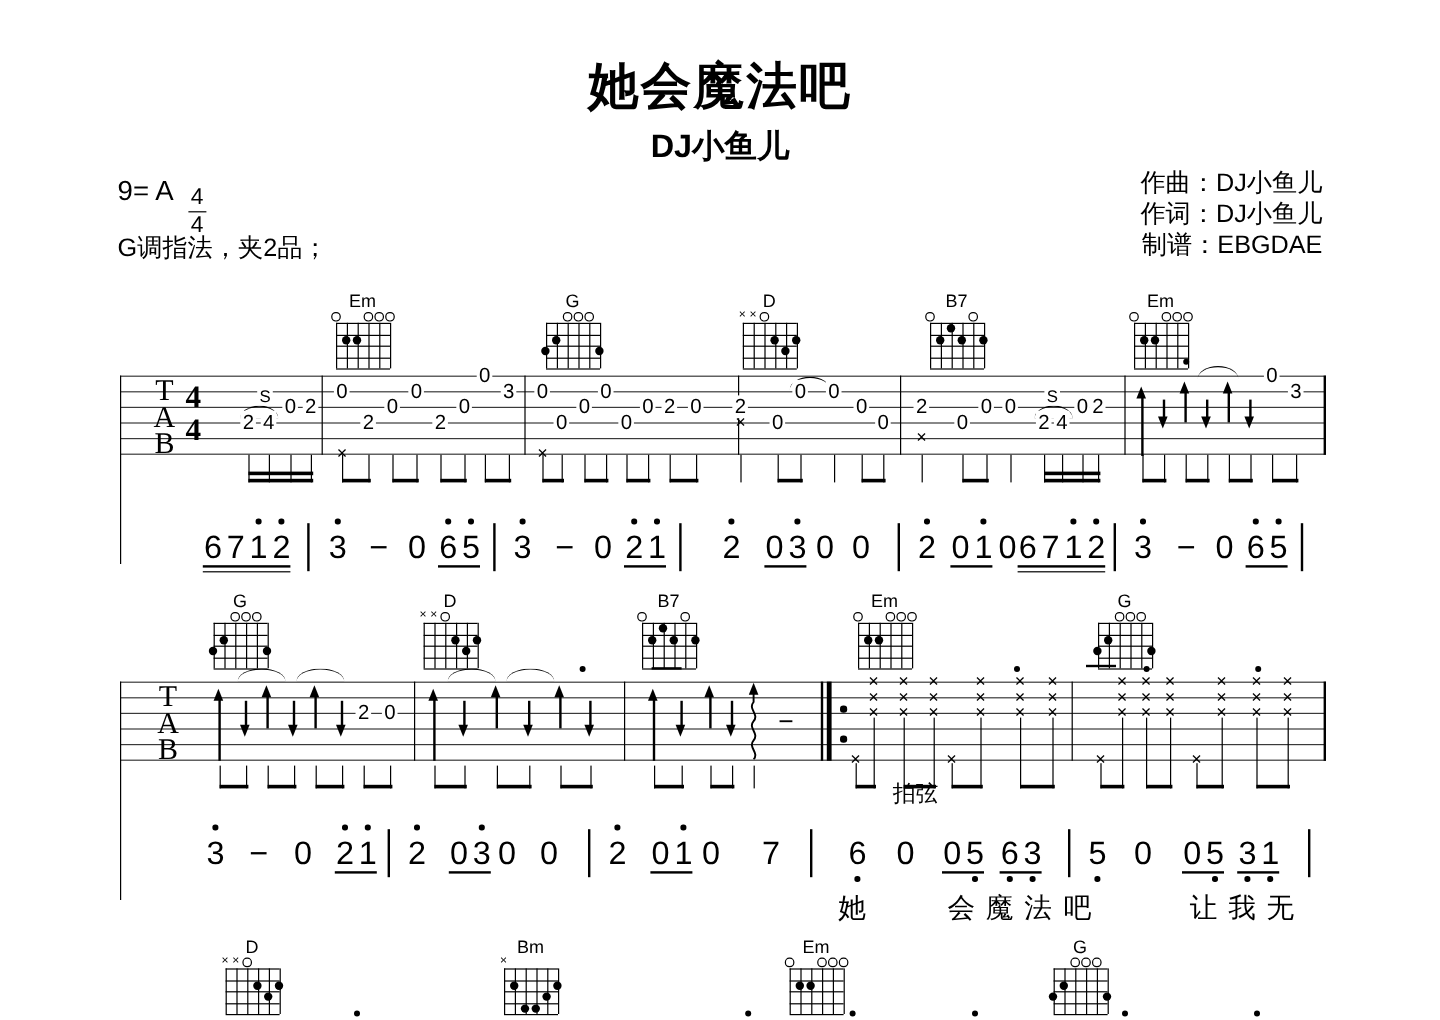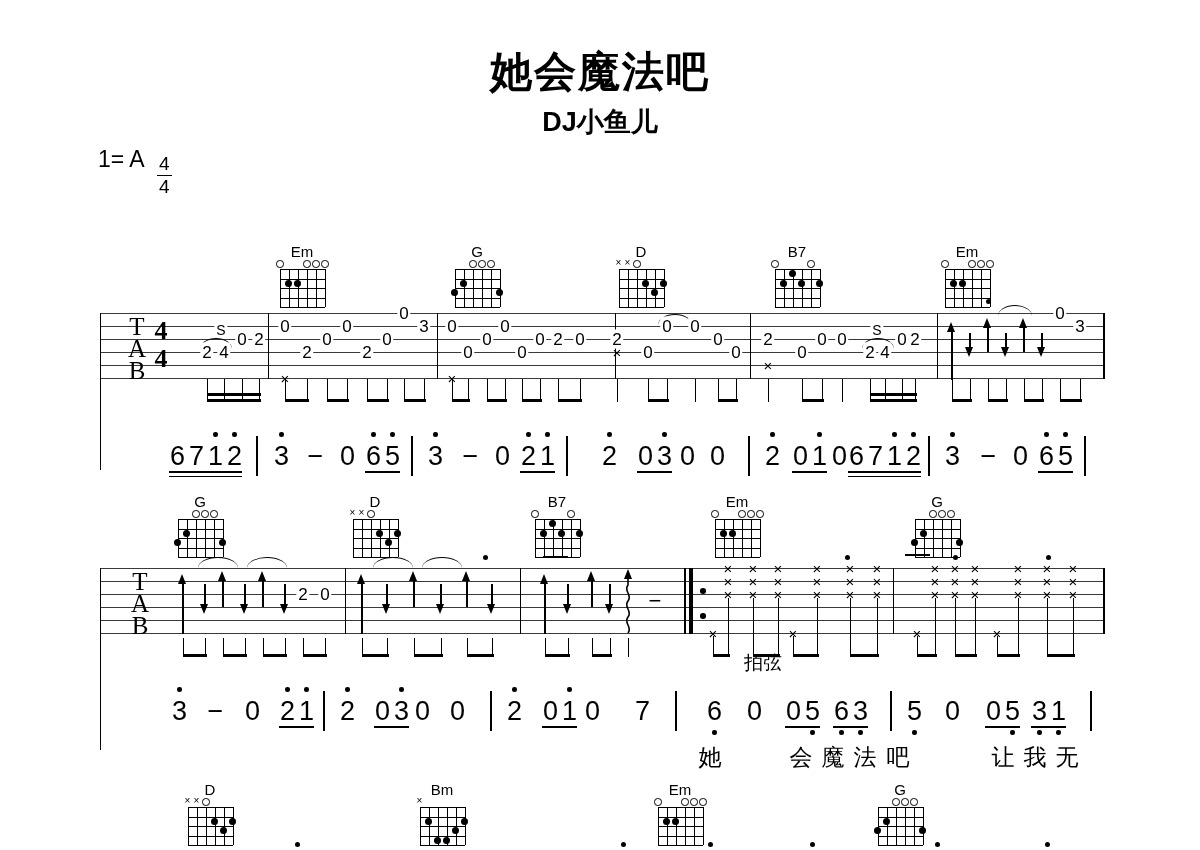--- a/index.html
+++ b/index.html
@@ -42,25 +42,31 @@
   .capo{left:98px;top:192px;font-size:21px}
   .credits{right:98px;top:140px;text-align:right;font-size:21px;line-height:26px}
 </style>
 </head>
 <body>
 
 <div id="page">
   <div class="abs subtitle">DJ小鱼儿</div>
   <div class="abs title">她会魔法吧</div>
   <div class="abs keyline">
-    <span>1= A</span><span class="frac">
+    <span>9= A</span><span class="frac">
         <span>4</span>
         <span class="fracbar"></span>
         <span>4</span>
       </span>
+  </div>
+  <div class="abs capo">G调指法，夹2品；</div>
+  <div class="abs credits">
+    <div>作曲：DJ小鱼儿</div>
+    <div>作词：DJ小鱼儿</div>
+    <div>制谱：EBGDAE</div>
   </div>
   <div id="score">
       <div class="abs hline" style="left: 100px; top: 313px; width: 1005px;"></div>
       <div class="abs hline" style="left: 100px; top: 326px; width: 1005px;"></div>
       <div class="abs hline" style="left: 100px; top: 339px; width: 1005px;"></div>
       <div class="abs hline" style="left: 100px; top: 352px; width: 1005px;"></div>
       <div class="abs hline" style="left: 100px; top: 365px; width: 1005px;"></div>
       <div class="abs hline" style="left: 100px; top: 378px; width: 1005px;"></div>
       <div class="abs vline" style="left: 100px; top: 313px; height: 157px;"></div>
       <div class="abs vline" style="left: 268px; top: 313px; height: 66px;"></div>

